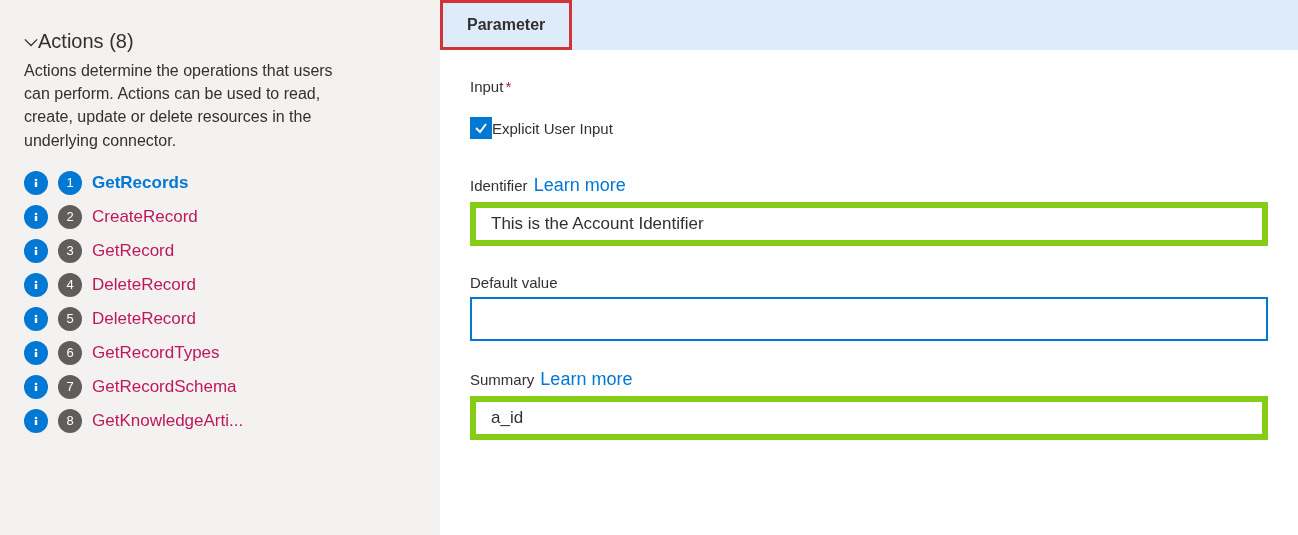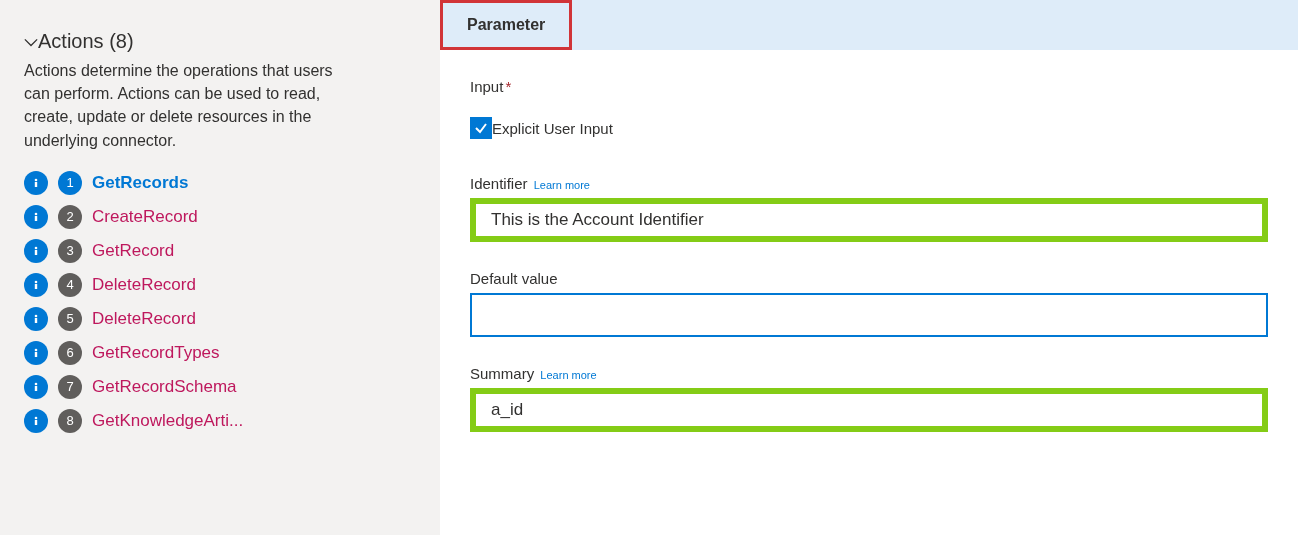--- a/index.html
+++ b/index.html
@@ -21,21 +21,21 @@
     
     .main { flex: 1; background: #fff; display: flex; flex-direction: column; }
     .tab-bar { background: #deecf9; height: 50px; display: flex; align-items: stretch; border-bottom: none; }
     .tab { padding: 0 24px; display: flex; align-items: center; font-size: 16px; color: #323130; cursor: pointer; }
     .tab.active { border: 3px solid #d13438; font-weight: 600; background: #deecf9; }
     
     .form-area { padding: 28px 30px 0 30px; flex: 1; overflow: auto; }
     .form-row { margin-bottom: 28px; }
     .form-label { font-size: 15px; color: #323130; margin-bottom: 6px; display: block; }
     .required-star { color: #a4262c; margin-left: 2px; }
-    .learn-more { color: #0078d4; font-size: 11px; text-decoration: none; margin-left: 2px; }
+    .learn-more { color: #0078d4; font-size: 18px; text-decoration: none; margin-left: 2px; }
     .form-input { width: 100%; height: 44px; padding: 0 15px; font-size: 17px; color: #323130; border: 6px solid #84cc16; background: #fff; outline: none; font-family: inherit; }
     .form-input.readonly { background: #f3f2f1; border: 1px solid #a19f9d; }
     .form-input.focused { border: 2px solid #0078d4; }
     
     .checkbox-row { display: flex; align-items: center; margin-bottom: 36px; }
     .chk { width: 22px; height: 22px; background: #0078d4; display: flex; align-items: center; justify-content: center; cursor: pointer; }
     .chk-label { font-size: 15px; color: #323130; }
   </style>
 </head>
 <body>

